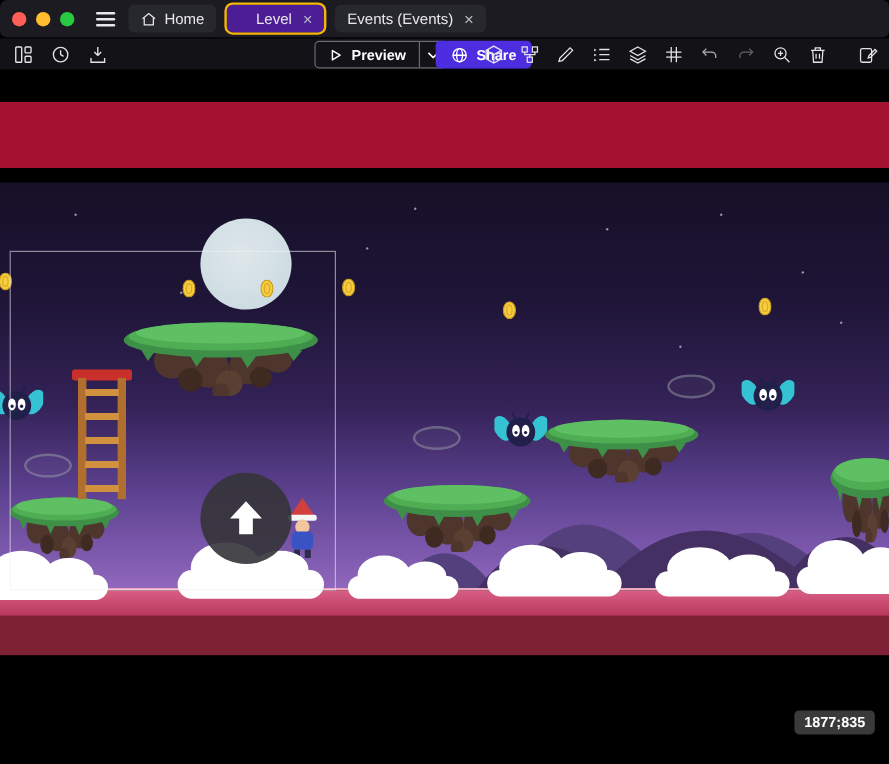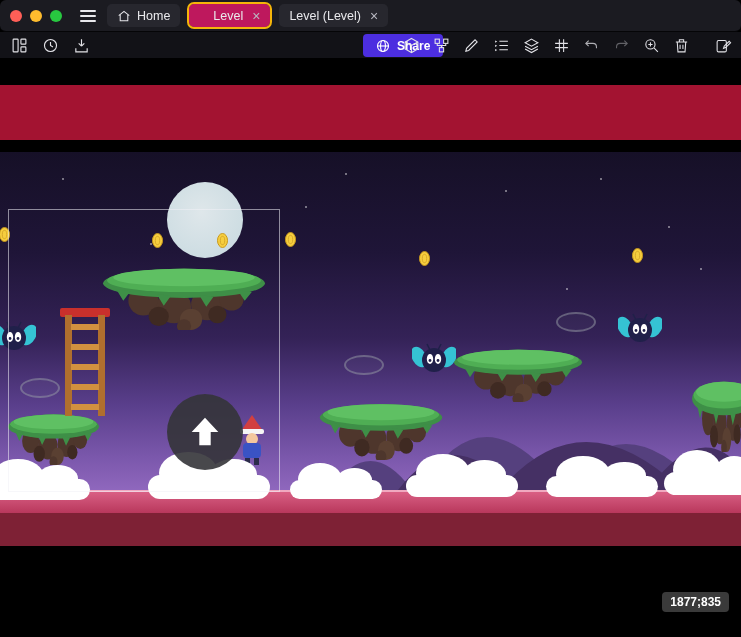--- a/index.html
+++ b/index.html
@@ -9,21 +9,21 @@
   
   .tabbar{position:absolute;top:0;left:0;right:0;height:31px;background:#1b1b21;
     display:flex;align-items:center;border-bottom:1px solid #050507;border-radius:6px;}
   .traffic{display:flex;gap:8px;margin-left:10px;}
   .tl{width:12px;height:12px;border-radius:50%;display:inline-block;}
   .tl.red{background:#ff5f57}.tl.yellow{background:#febc2e}.tl.green{background:#28c840}
   .hamburger{margin-left:16px;background:none;border:none;padding:2px;cursor:pointer;}
   .hamburger span{display:block;width:16px;height:2px;background:#e8e8ec;margin:3px 0;border-radius:1px;}
   .tab{display:flex;align-items:center;gap:6px;background:#27272e;color:#e9e9ec;font-size:12.5px;
     padding:0 10px;height:23px;border-radius:5px;margin-left:9px;cursor:pointer;white-space:nowrap;}
-  .tab.active{outline:2px solid #f5b50a;background:#be185d;padding-left:24px;}
+  .tab.active{outline:2px solid #f5b50a;background:#4c1d95;padding-left:24px;}
   .tab .close{color:#b9b9c2;font-size:14px;line-height:1;margin-left:3px;}
 
   
   .toolbar{position:absolute;top:32px;left:0;right:0;height:26px;background:#121217;}
   .tgroup{position:absolute;top:0;height:26px;display:flex;align-items:center;gap:12px;}
   .tgroup.left{left:10px;}
   .tgroup.right{right:8px;gap:11px;}
   .iconbtn{background:none;border:none;padding:1px;display:flex;align-items:center;cursor:pointer;}
   .iconbtn.dim1{opacity:.75}.iconbtn.dim2{opacity:.38}
   .preview-split{position:absolute;left:262px;top:2px;height:21px;display:inline-flex;align-items:stretch;
@@ -91,21 +91,21 @@
         </svg>
       <span>Home</span>
     </div>
 
     <div class="tab active">
       <span>Level</span>
       <span class="close">×</span>
     </div>
 
     <div class="tab">
-      <span>Level (Level)</span>
+      <span>Events (Events)</span>
       <span class="close">×</span>
     </div>
   </header>
 
   <div class="toolbar">
     <div class="tgroup left">
       <button class="iconbtn">
         <svg viewBox="0 0 24 24" width="17" height="17" fill="none" stroke="#e3e3e8" stroke-width="1.6">
             <rect x="3" y="3" width="7" height="18" rx="1"></rect>
             <rect x="14" y="3" width="7" height="7" rx="1"></rect>
@@ -119,20 +119,33 @@
           </svg>
       </button>
       <button class="iconbtn">
         <svg viewBox="0 0 24 24" width="17" height="17" fill="none" stroke="#e3e3e8" stroke-width="1.6">
             <path d="M12 3v10m0 0l-4-4m4 4l4-4"></path>
             <path d="M4 16v5h16v-5"></path>
           </svg>
       </button>
     </div>
 
+    <div class="preview-split">
+      <span class="pmain">
+        <svg viewBox="0 0 14 14" width="12" height="12" fill="none" stroke="#fff" stroke-width="1.4" stroke-linejoin="round">
+            <path d="M3.5 2.5L11 7l-7.5 4.5z"></path>
+          </svg>
+        <span>Preview</span>
+      </span>
+      <span class="pdrop">
+        <svg viewBox="0 0 10 6" width="10" height="6" fill="none" stroke="#fff" stroke-width="1.4">
+            <path d="M1 1l4 4 4-4"></path>
+          </svg>
+      </span>
+    </div>
 
     <button class="share">
       <svg viewBox="0 0 16 16" width="14" height="14" fill="none" stroke="#fff" stroke-width="1.3">
           <circle cx="8" cy="8" r="6.3"></circle>
           <ellipse cx="8" cy="8" rx="2.8" ry="6.3"></ellipse>
           <path d="M1.7 8h12.6"></path>
         </svg>
       <span>Share</span>
     </button>
 

